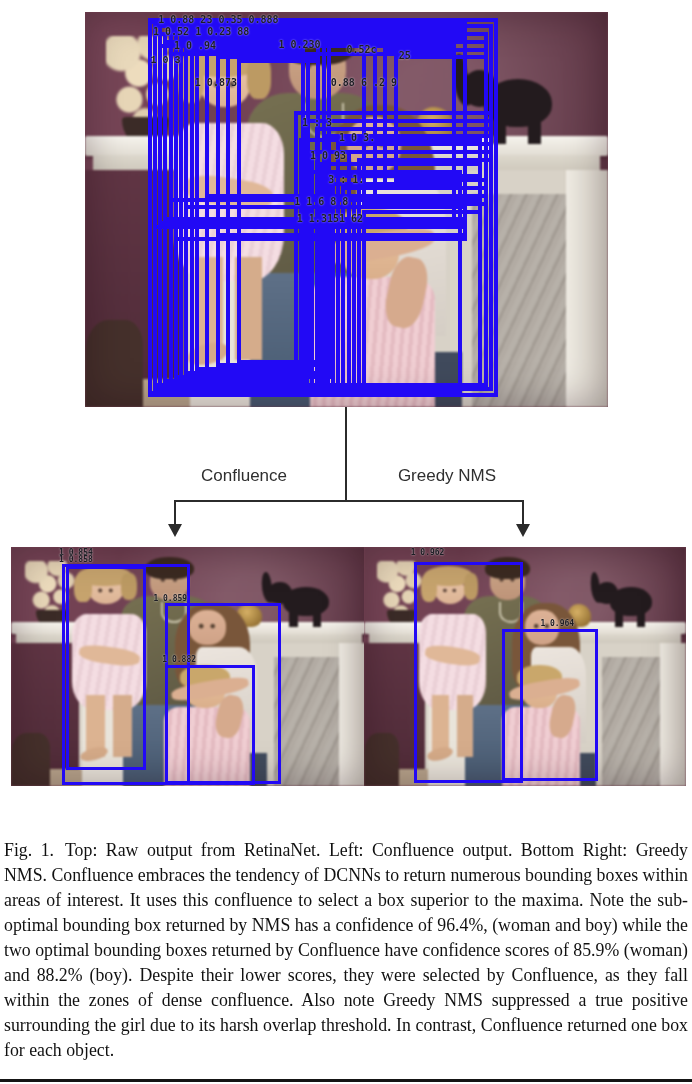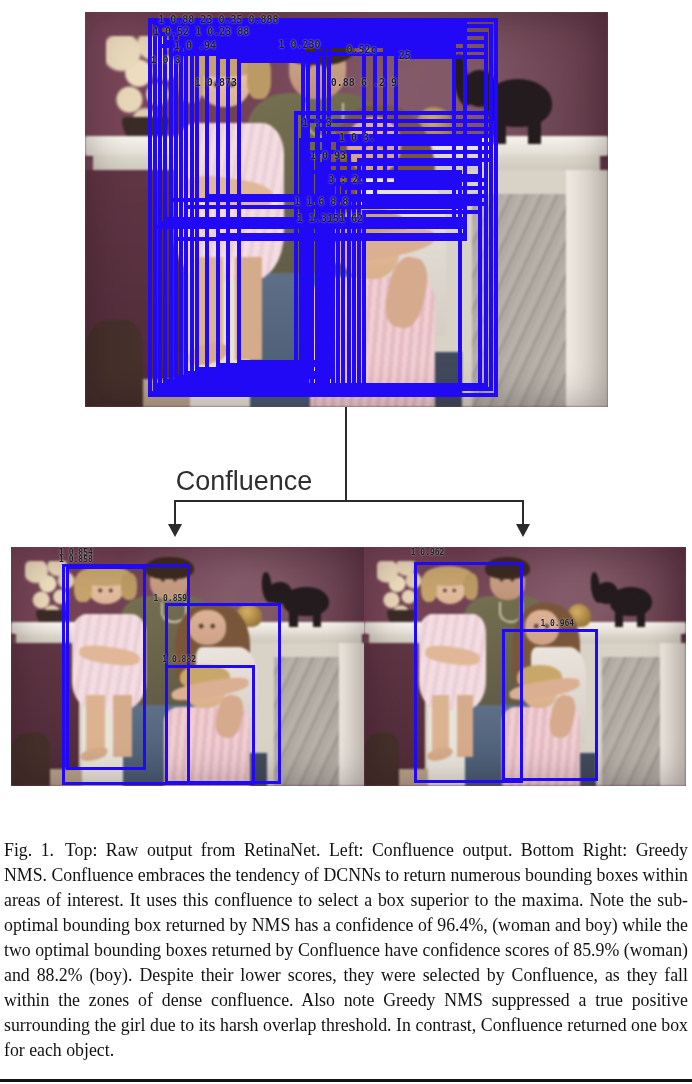--- a/index.html
+++ b/index.html
@@ -102,21 +102,21 @@
   .aline{position:absolute;background:#2b2b2b;}
   .v-main{left:345px;top:407px;width:2px;height:95px;}
   .h-bar{left:174px;top:500px;width:350px;height:2px;}
   .stub-l{left:174px;top:500px;width:2px;height:24px;}
   .stub-r{left:522px;top:500px;width:2px;height:24px;}
   .arrowhead{position:absolute;width:0;height:0;border-left:7px solid transparent;
              border-right:7px solid transparent;border-top:13px solid #2b2b2b;}
   .ah-l{left:168px;top:524px;}
   .ah-r{left:516px;top:524px;}
   .branch-label{position:absolute;top:466px;width:150px;text-align:center;
-                font-size:27px;color:#2f2f2f;}
+                font-size:17px;color:#2f2f2f;}
   .bl-left{left:169px;}
   .bl-right{left:372px;}
 
   
   .caption{position:absolute;left:4px;top:820px;width:684px;
            font-family:"Liberation Serif",serif;font-size:17.8px;line-height:25px;
            color:#111;text-align:justify;}
   .caption .fig-label{margin-right:11px;}
   .bottom-rule{position:absolute;left:0;top:1079px;width:692px;height:3px;background:#151515;}
 </style>
@@ -227,33 +227,34 @@
         <span class="score" style="left: 17%; top: 7%;">1 0 .94</span>
         <span class="score" style="left: 37%; top: 6.8%;">1 0.230</span>
         <span class="score" style="left: 50%; top: 8%;">0.52c</span>
         <span class="score" style="left: 12.5%; top: 11%; font-family: Liberation Mono, monospace;">1 0 3</span>
         <span class="score" style="left: 60%; top: 9.5%;">25</span>
         <span class="score" style="left: 21%; top: 16.5%;">1 0.873</span>
         <span class="score" style="left: 47%; top: 16.5%;">0.88 6 .2 9</span>
         <span class="score" style="left: 41.5%; top: 26.5%;">1 : 3</span>
         <span class="score" style="left: 41.5%; top: 30.5%; margin-left: 37px;">1 0 3.</span>
         <span class="score" style="left: 43%; top: 35%;">1 0 93</span>
-        <span class="score" style="left: 46.5%; top: 41%;">3 : 2.</span>
+        <span class="score" style="left: 46.5%; top: 41%;">3 : 1.</span>
         <span class="score" style="left: 40%; top: 46.5%;">1 1 6 8 8</span>
         <span class="score" style="left: 40.5%; top: 51%; text-align: center;">1 1.3151 62</span>
       </div>
   </div>
 
   <div class="aline v-main"></div>
   <div class="aline h-bar"></div>
   <div class="aline stub-l"></div>
   <div class="aline stub-r"></div>
   <div class="arrowhead ah-l"></div>
   <div class="arrowhead ah-r"></div>
   <div class="branch-label bl-left">Confluence</div>
+  <div class="branch-label bl-right">Greedy NMS</div>
 
   <div class="photo photo-left">
     <div class="scene-holder">
   <div class="scene">
     <div class="wall-sheen"></div>
     <div class="orchid"></div>
     <div class="orchid-vase"></div>
     <div class="mantel"></div>
     <div class="mantel-under"></div>
     <div class="below-band"></div>

